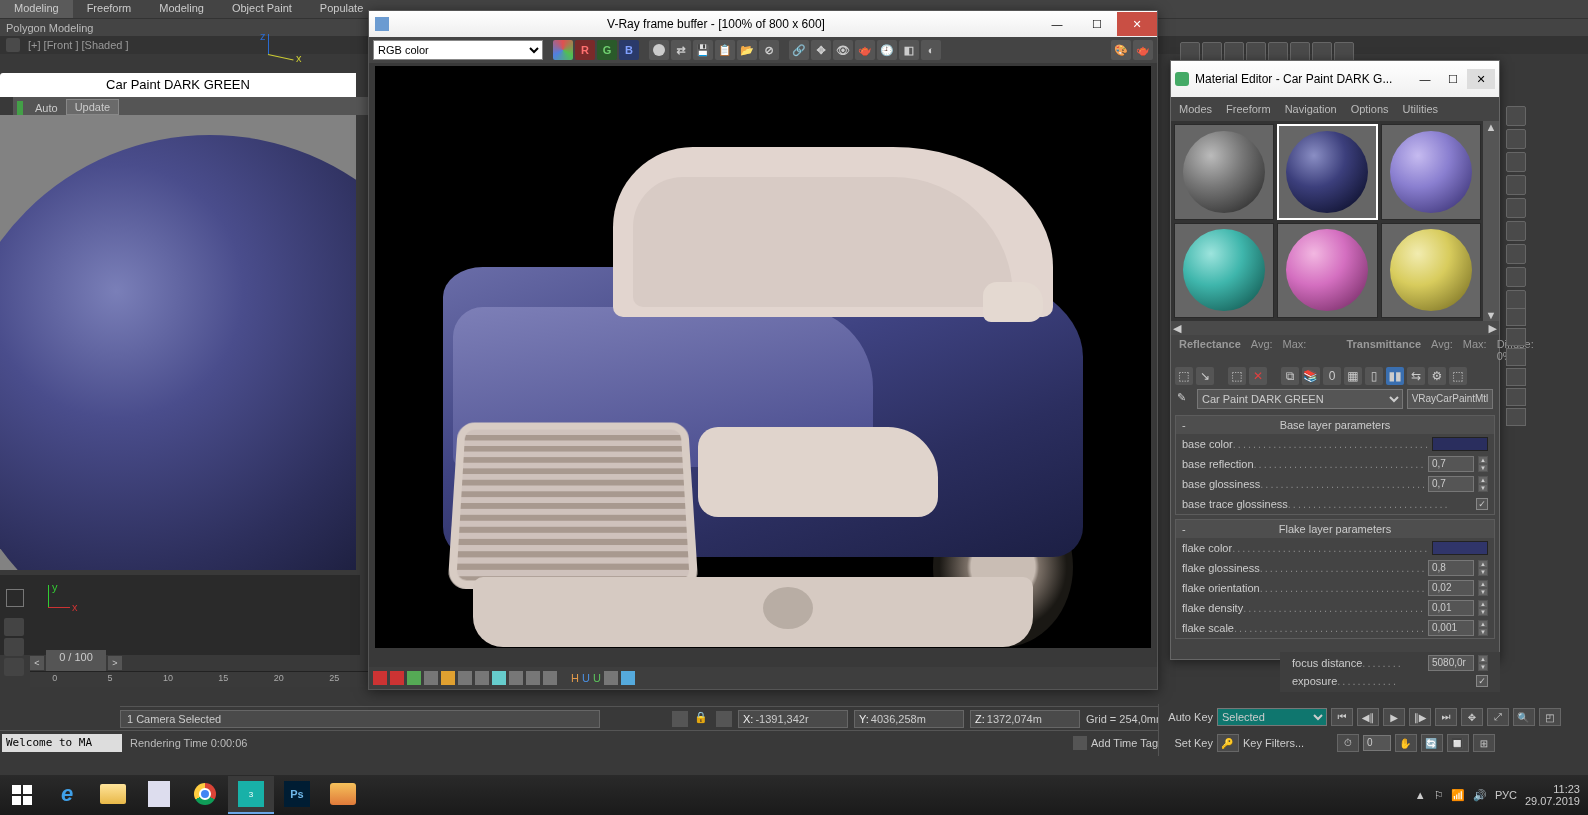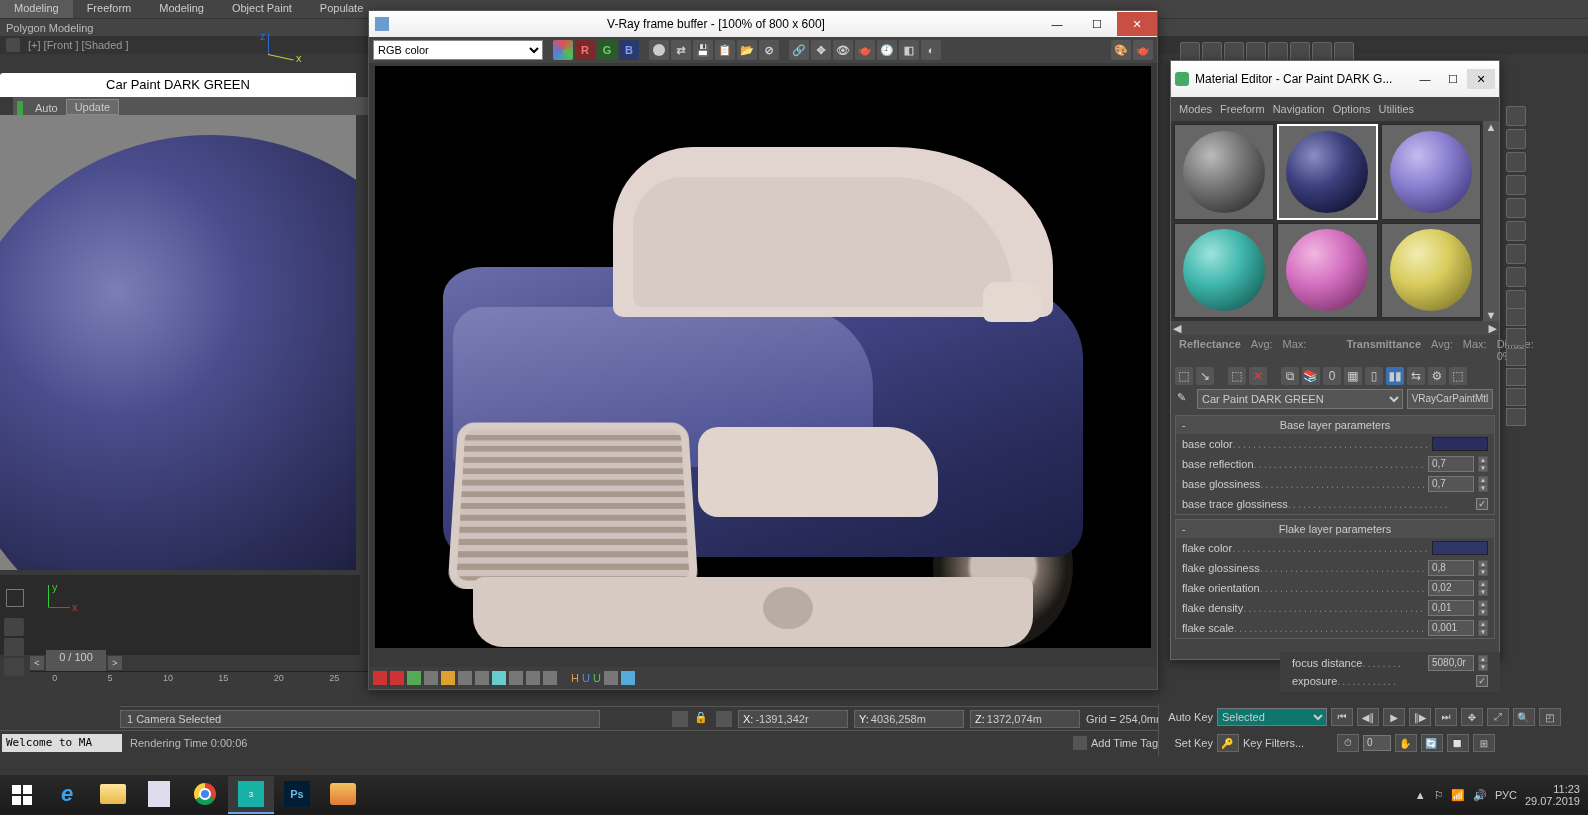--- a/index.html
+++ b/index.html
@@ -107,21 +107,21 @@
 
 .mid-tools { position:absolute; left:1180px; top:42px; width:180px; height:22px; display:flex; gap:2px;}
 .mid-tools .ic { width:20px; height:20px; background:#4a4a4a; border:1px solid #666; border-radius:2px;}
 
 
 .me { position:absolute; right:88px; top:60px; width:330px; height:600px; background:#444; border:1px solid #666; box-shadow:0 2px 10px rgba(0,0,0,.5);}
 .me-title { height:36px; background:linear-gradient(#fff,#f0f0f0); display:flex; align-items:center; padding:0 4px; color:#000;}
 .me-title .ico { width:14px; height:14px; background:#4a6; border-radius:3px; margin-right:6px;}
 .me-title .txt { flex:1; font-size:12px; overflow:hidden; text-overflow:ellipsis; white-space:nowrap;}
 .me-title .winbtns .b{width:28px;height:20px;}
-.me-menu { height:22px; display:flex; align-items:center; gap:8px; padding:12px 8px; color:#bbb; background:#444;}
+.me-menu { height:22px; display:flex; align-items:center; gap:14px; padding:12px 8px; color:#bbb; background:#444;}
 .me-balls { height:200px; position:relative; background:#333; display:grid; grid-template-columns:repeat(3,1fr); grid-template-rows:1fr 1fr; gap:3px; padding:3px 18px 3px 3px;}
 .ball { background:#666; border:1px solid #2a2a2a; display:flex; align-items:center; justify-content:center;}
 .ball.sel { border:2px solid #fff; }
 .ball .s { width:82px; height:82px; border-radius:50%; }
 .b-grey .s{background:radial-gradient(circle at 34% 30%,#bbb,#777 40%,#3a3a3a 80%);}
 .b-navy .s{background:radial-gradient(circle at 34% 30%,#8a8ec4,#3c3f7c 40%,#15183a 80%);}
 .b-violet .s{background:radial-gradient(circle at 34% 30%,#c6bbf0,#8a7fd0 40%,#4b4288 80%);}
 .b-teal .s{background:radial-gradient(circle at 34% 30%,#9de4dd,#3fb6ac 40%,#1b6b63 80%);}
 .b-pink .s{background:radial-gradient(circle at 34% 30%,#f2b7e1,#d46fc0 40%,#8a3a79 80%);}
 .b-yel .s{background:radial-gradient(circle at 34% 30%,#f2ecb0,#d8cc5d 40%,#8e8430 80%);}

